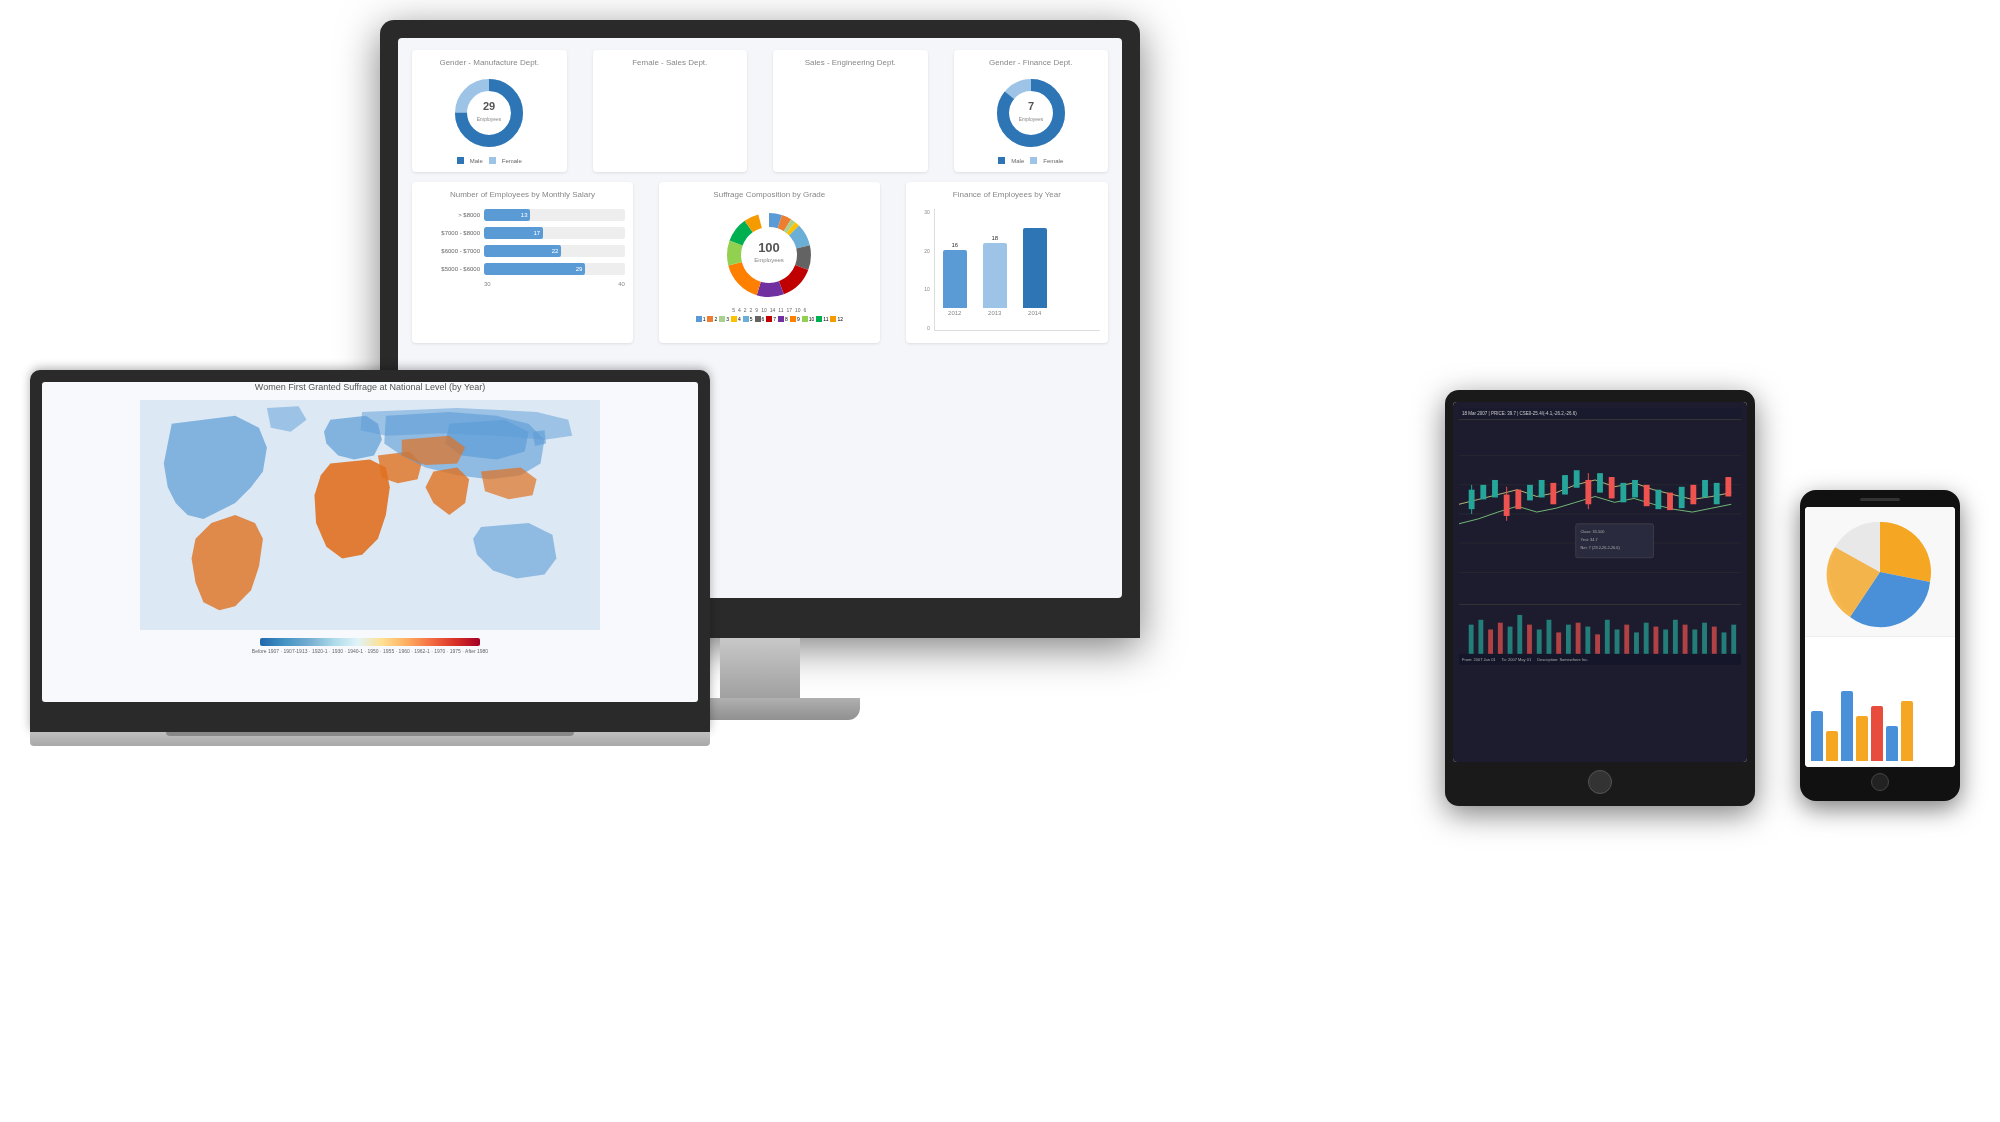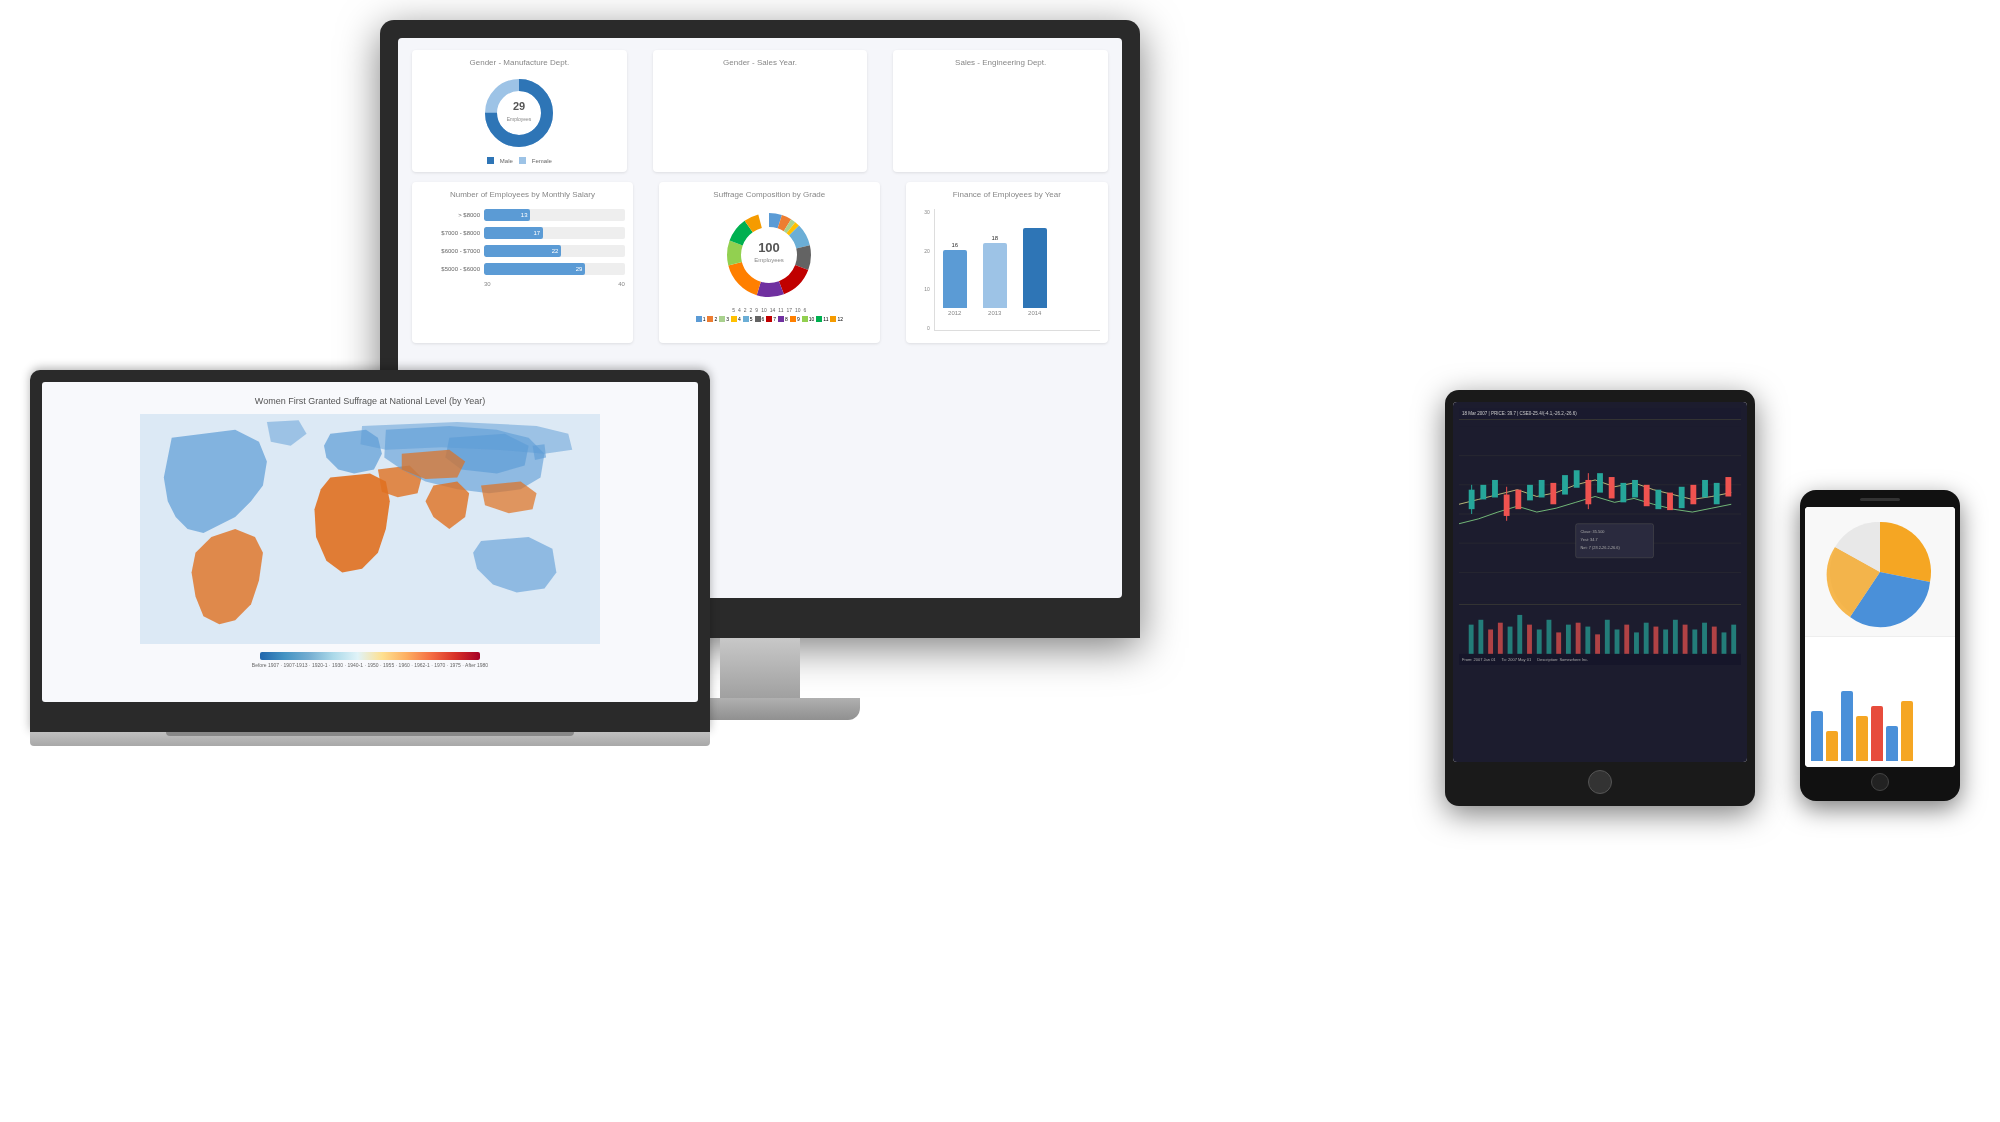--- a/index.html
+++ b/index.html
@@ -191,21 +191,20 @@
       height: 4px;
       background: #888;
       border-radius: 0 0 4px 4px;
       margin: 0 auto;
     }
 
     
     .map-container {
       width: 100%;
       height: 100%;
-      padding: 14px;
       background: #f8f9fc;
     }
 
     .map-title {
       font-size: 9px;
       color: #555;
       text-align: center;
       margin-bottom: 8px;
     }
 
@@ -375,27 +374,44 @@
                 <div class="donut-legend">
                   <span class="legend-dot" style="background:#2e75b6"></span>
                   <span>Male</span>
                   <span class="legend-dot" style="background:#9dc3e6"></span>
                   <span>Female</span>
                 </div>
               </div>
             </div>
 
             <div class="dash-card">
-              <div class="dash-card-title">Gender - Sales Year.</div>
+              <div class="dash-card-title">Female - Sales Dept.</div>
             </div>
 
             <div class="dash-card">
               <div class="dash-card-title">Sales - Engineering Dept.</div>
             </div>
 
+            <div class="dash-card">
+              <div class="dash-card-title">Gender - Finance Dept.</div>
+              <div class="donut-container">
+                <svg class="donut-svg" viewBox="0 0 80 80">
+                  <circle cx="40" cy="40" r="28" fill="none" stroke="#9dc3e6" stroke-width="12"></circle>
+                  <circle cx="40" cy="40" r="28" fill="none" stroke="#2e75b6" stroke-width="12" stroke-dasharray="151 175.9" stroke-dashoffset="0" transform="rotate(-90 40 40)"></circle>
+                  <text x="40" y="37" text-anchor="middle" font-size="11" font-weight="bold" fill="#555">7</text>
+                  <text x="40" y="48" text-anchor="middle" font-size="5" fill="#888">Employees</text>
+                </svg>
+                <div class="donut-legend">
+                  <span class="legend-dot" style="background:#2e75b6"></span>
+                  <span>Male</span>
+                  <span class="legend-dot" style="background:#9dc3e6"></span>
+                  <span>Female</span>
+                </div>
+              </div>
+            </div>
           </div>
 
           <div class="dash-row">
 
             <div class="dash-card" style="flex:1.1">
               <div class="dash-card-title">Number of Employees by Monthly Salary</div>
               <div class="bar-chart-area">
                 <div class="bar-row">
                   <span class="bar-label">&gt; $8000</span>
                   <div class="bar-track">

